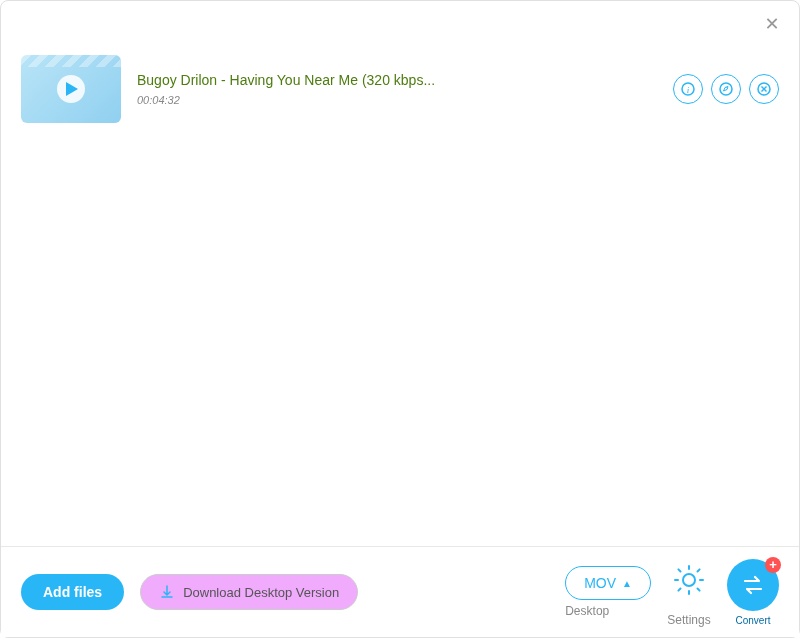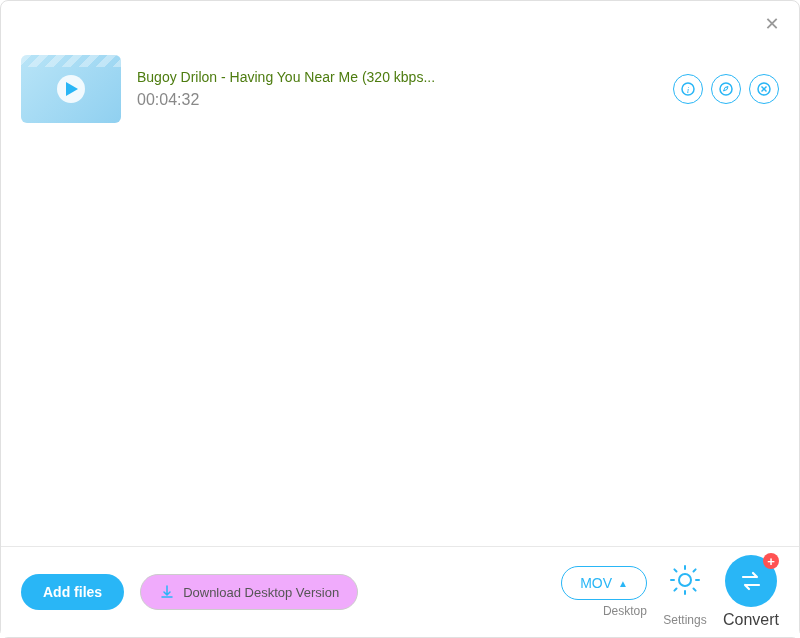--- a/index.html
+++ b/index.html
@@ -111,22 +111,23 @@
     }
 
     .file-name {
       font-size: 14px;
       color: #4d7c0f;
       font-weight: 500;
       margin-bottom: 6px;
     }
 
     .file-duration {
-      font-size: 16px;
+      font-size: 11px;
       color: #888;
+      font-style: italic;
     }
 
     .file-actions {
       display: flex;
       align-items: center;
       gap: 8px;
     }
 
     .action-btn {
       width: 30px;
@@ -196,21 +197,21 @@
 
     
     .toolbar-spacer {
       flex: 1;
     }
 
     
     .format-section {
       display: flex;
       flex-direction: column;
-      align-items: flex-end;
+      align-items: flex-start;
       gap: 4px;
     }
 
     .format-btn {
       border: 1.5px solid #29b6f6;
       background: #fff;
       border-radius: 20px;
       padding: 8px 18px;
       font-size: 14px;
       color: #29b6f6;
@@ -278,22 +279,22 @@
       color: #fff;
       font-size: 13px;
       font-weight: bold;
       display: flex;
       align-items: center;
       justify-content: center;
       line-height: 1;
     }
 
     .convert-label {
-      font-size: 16px;
-      color: #404040;
+      font-size: 10px;
+      color: #0369a1;
     }
 
     
     .gear-svg {
       width: 36px;
       height: 36px;
     }
 
     
     .convert-arrows-svg {

